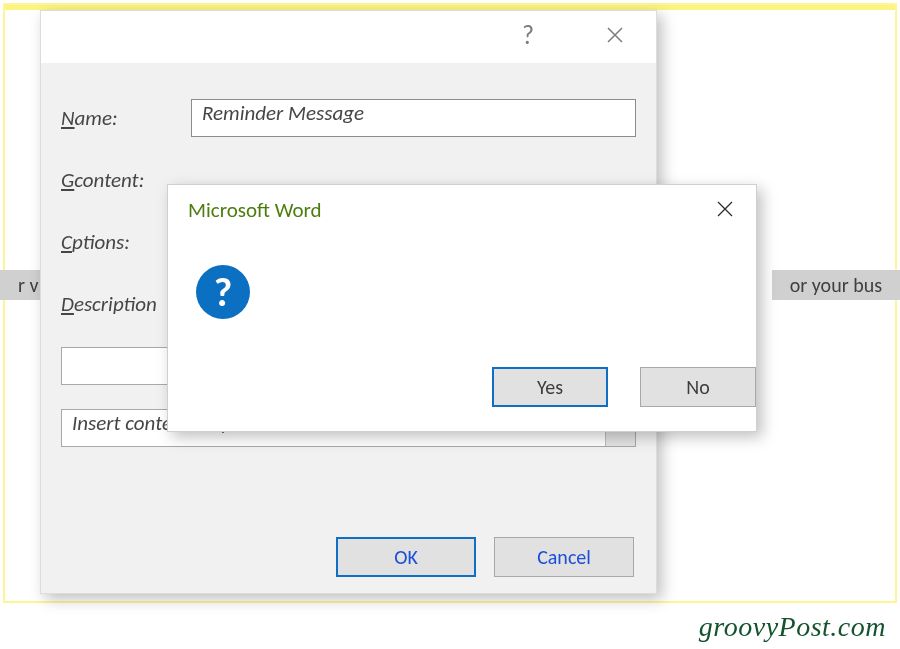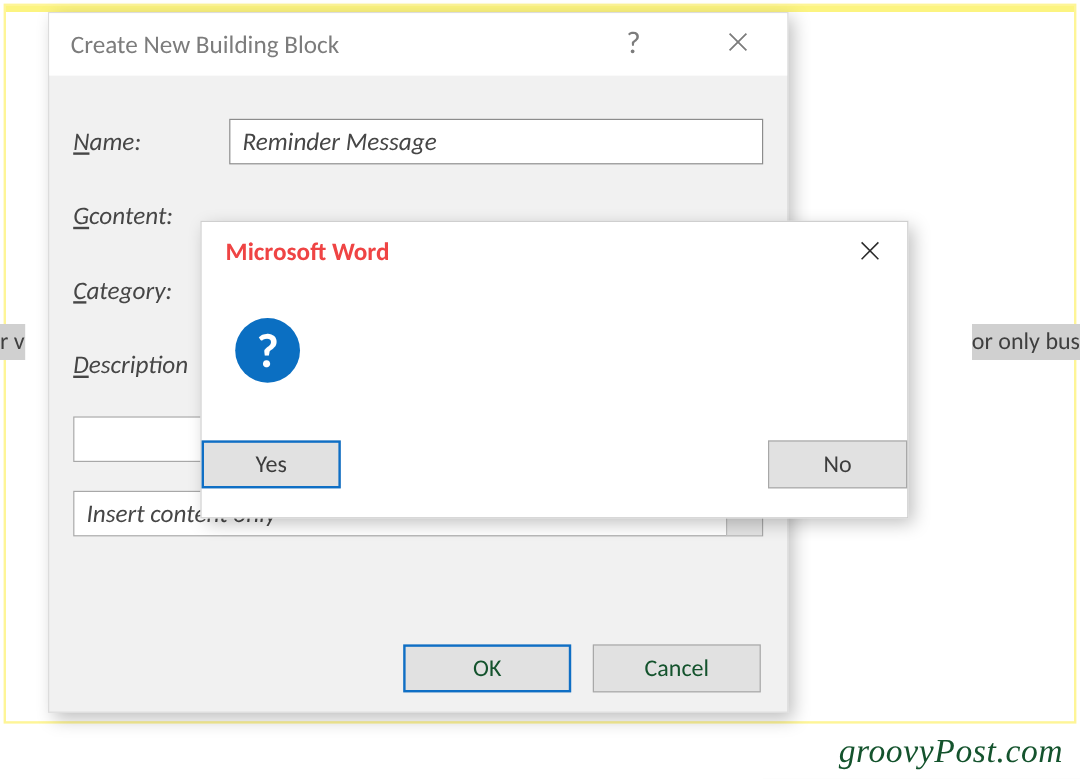--- a/index.html
+++ b/index.html
@@ -33,21 +33,21 @@
     position: absolute;
     left: 0; top: 269px;
     width: 900px; height: 31px;
     display: flex;
     justify-content: space-between;
     align-items: center;
     font-size: 20px;
     color: #3f3f3f;
     padding: 0 0;
   }
-  .doc-strip span { background: #d0d0d0; padding: 3px 0; }
+  .doc-strip span { background: #d0d0d0; padding: 3px 18px; }
 
   
   .dlg {
     position: absolute;
     background: #f1f1f1;
     border: 1px solid #dcdcdc;
     box-shadow: 5px 5px 14px rgba(0,0,0,0.25);
   }
 
   
@@ -97,21 +97,21 @@
   }
   .lbl .u { text-decoration: underline; }
   .field {
     flex: 1;
     height: 38px;
     background: #ffffff;
     border: 1px solid #a8a8a8;
     font-size: 21px;
     color: #464646;
     padding: 0 10px;
-    display: flex; align-items: center;
+    display: flex; 
     position: relative;
   }
   .field.textin { border-color: #8c8c8c; }
   .dropdown-btn {
     position: absolute;
     right: 0; top: 0;
     width: 30px; height: 100%;
     background: #e3e3e3;
     border-left: 1px solid #bdbdbd;
     display: flex; align-items: center; justify-content: center;
@@ -122,40 +122,39 @@
   .btnrow {
     position: absolute;
     bottom: 16px; right: 22px;
     display: flex; gap: 18px;
   }
   .btn {
     width: 140px; height: 40px;
     background: #e1e1e1;
     border: 1px solid #a8a8a8;
     font-size: 20px;
-    color: #14532d;
+    color: #1d4ed8;
     display: flex; align-items: center; justify-content: center;
     cursor: pointer;
   }
   .btn.default { border: 2px solid #0f6fc5; }
 
   
   .confirm-dlg {
     left: 167px; top: 184px;
     width: 590px; height: 248px;
     background: #ffffff;
     border: 1px solid #cfcfcf;
   }
   .confirm-title {
     height: 50px;
     display: flex; align-items: center;
     padding-left: 20px;
-    font-size: 21px; color: #ef4444;
-    position: relative;
-    font-weight: bold;
+    font-size: 21px; color: #4d7c0f;
+    position: relative;
   }
   .confirm-close {
     position: absolute; right: 8px; top: 4px;
     width: 46px; height: 40px;
     display: flex; align-items: center; justify-content: center;
     color: #2b2b2b; cursor: pointer;
   }
   .confirm-body {
     display: flex; align-items: center;
     padding: 30px 28px 0 28px;
@@ -170,21 +169,21 @@
     display: flex; align-items: center; justify-content: center;
     flex-shrink: 0;
   }
   .confirm-text {
     font-size: 20px;
     color: #3b3b3b;
   }
   .confirm-buttons {
     position: absolute;
     bottom: 24px; left: 0; right: 0;
-    display: flex; justify-content: space-between; gap: 20px;
+    display: flex; justify-content: flex-end; gap: 32px;
   }
   .cbtn {
     width: 116px; height: 40px;
     background: #e1e1e1;
     border: 1px solid #a8a8a8;
     font-size: 20px; color: #3d3d3d;
     display: flex; align-items: center; justify-content: center;
     cursor: pointer;
   }
   .cbtn.default { border: 2px solid #0f6fc5; }
@@ -200,26 +199,25 @@
   }
 </style>
 </head>
 <body>
 
 <div class="outer-frame"></div>
 <div class="yellow-strip"></div>
 
 <div class="doc-strip">
   <span>r v</span>
-  <span>or only bus</span>
+  <span>or your bus</span>
 </div>
 
 <div class="dlg main-dlg">
   <div class="titlebar">
-    <span>Create New Building Block</span>
     <div class="title-help">?</div>
     <div class="title-close">
       <svg class="x-svg" viewBox="0 0 18 18">
           <path d="M2 2 L16 16 M16 2 L2 16"></path>
         </svg>
     </div>
   </div>
 
   <div class="form">
 
@@ -228,21 +226,21 @@
       <div class="field textin">
           <span>Reminder Message</span>
         </div>
     </div>
 
     <div class="row">
       <div class="lbl"><span class="u">G</span><span>content:</span></div>
     </div>
 
     <div class="row">
-      <div class="lbl"><span class="u">C</span><span>ategory:</span></div>
+      <div class="lbl"><span class="u">C</span><span>ptions:</span></div>
       <div class="field" style="visibility:hidden"></div>
     </div>
 
     <div class="row">
       <div class="lbl"><span class="u">D</span><span>escription</span></div>
       <div class="field" style="visibility:hidden"></div>
     </div>
 
     <div class="row">
       <div class="field">

